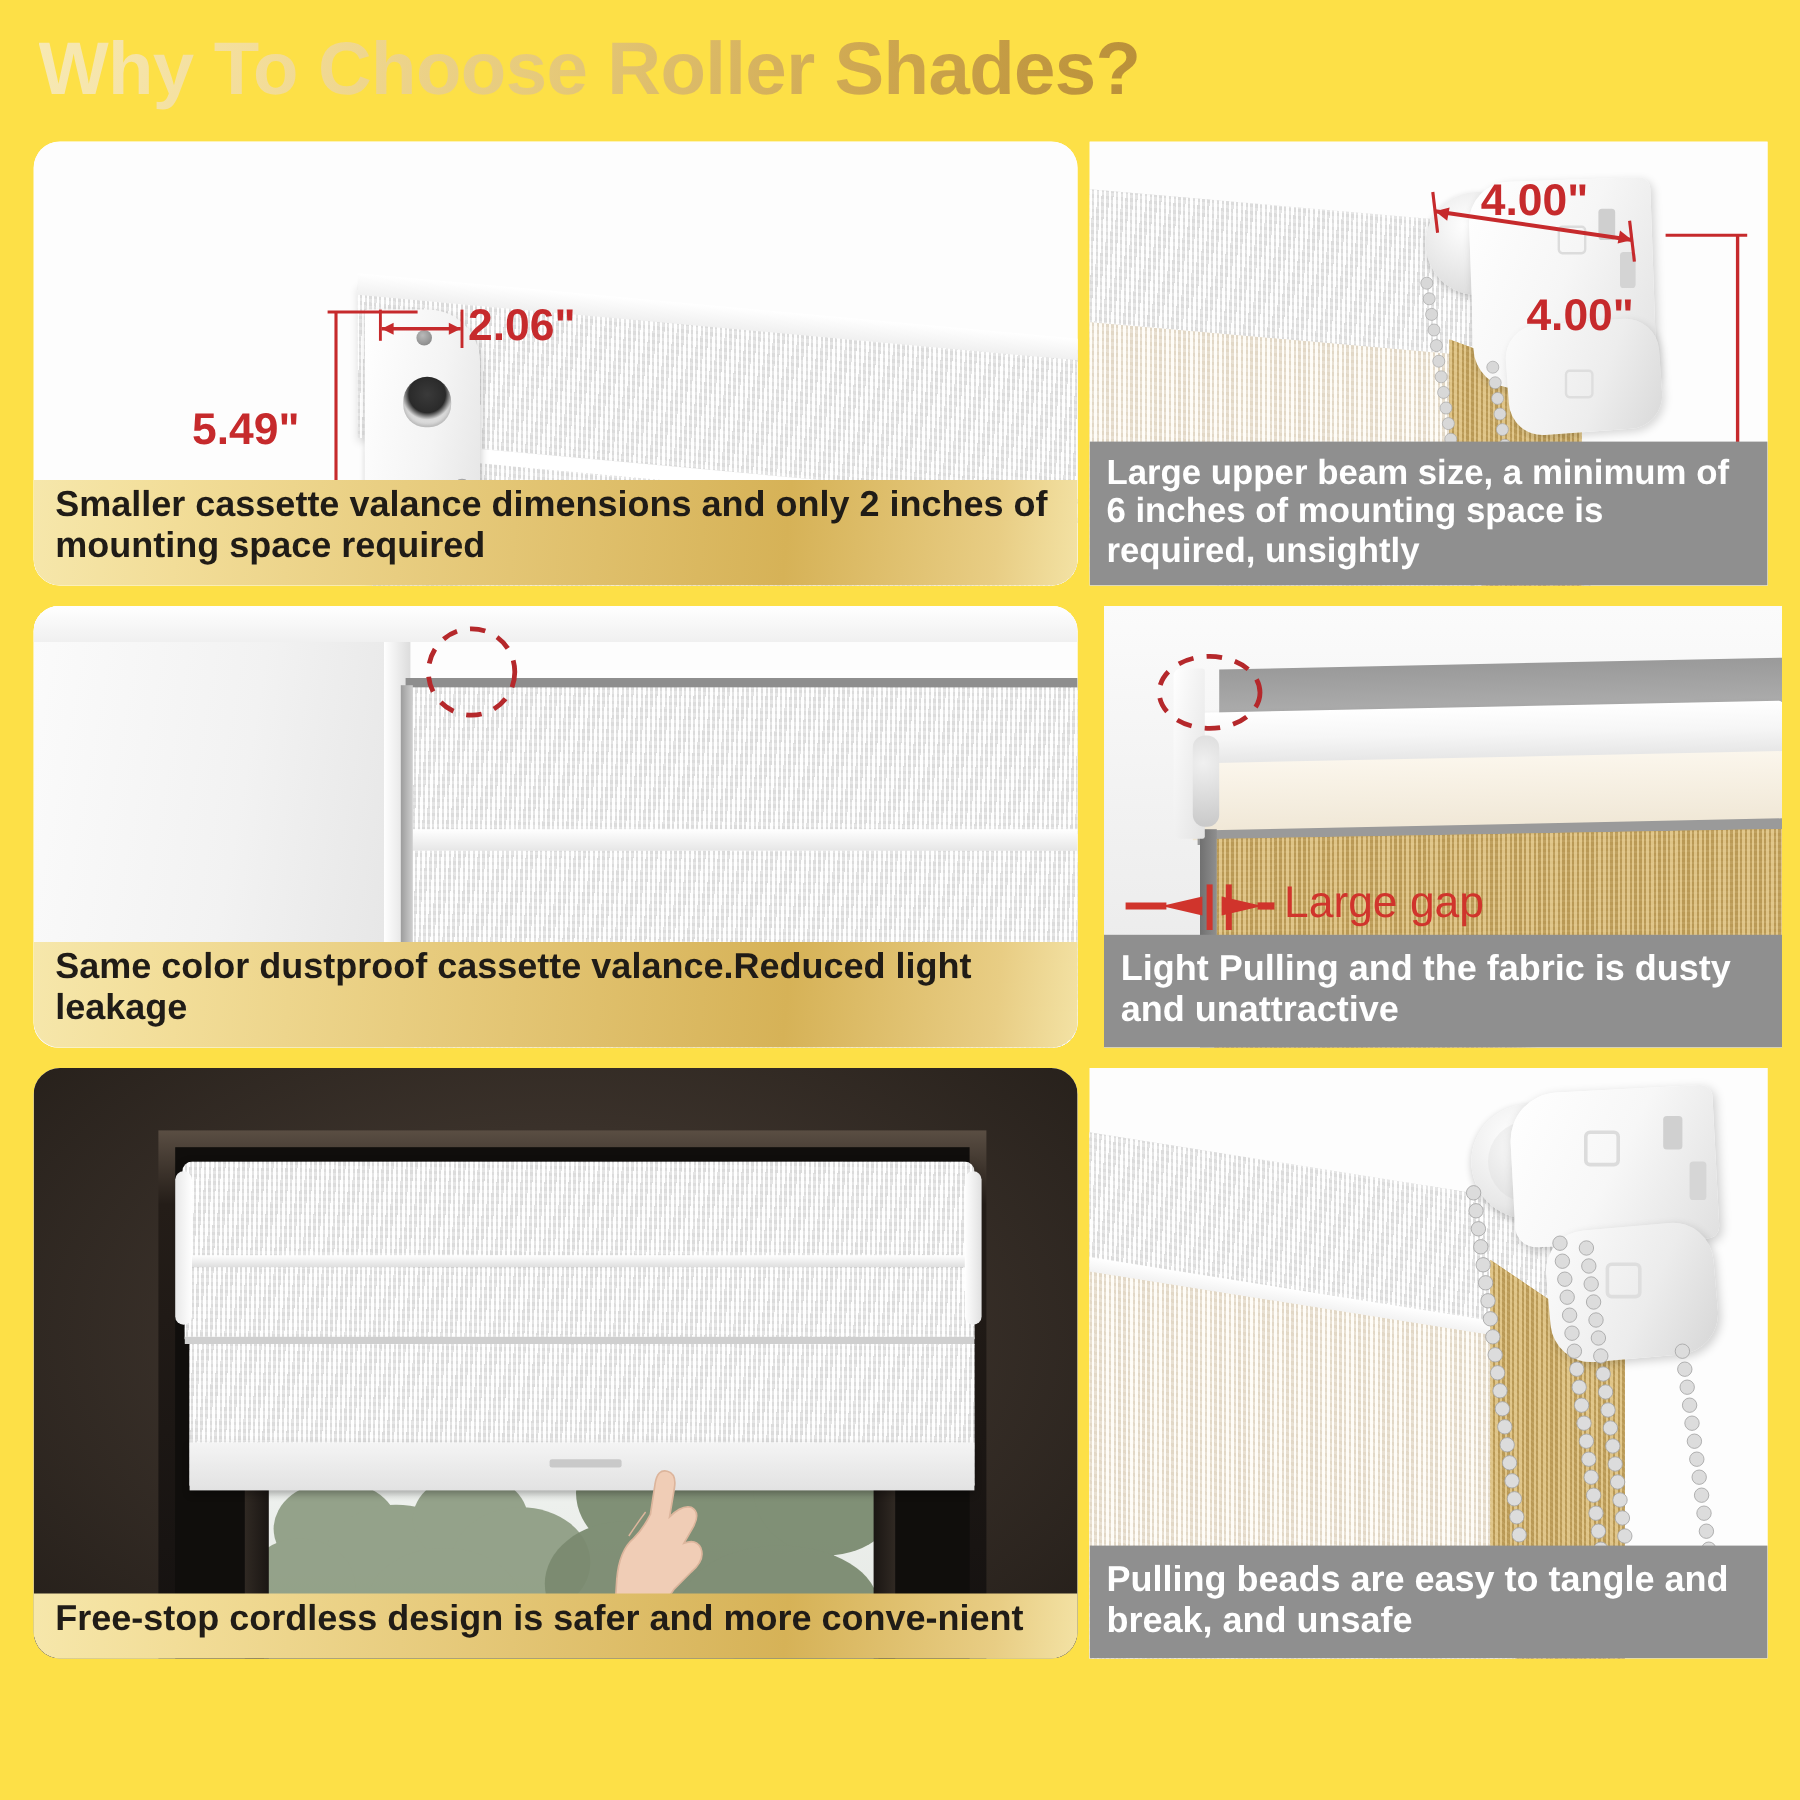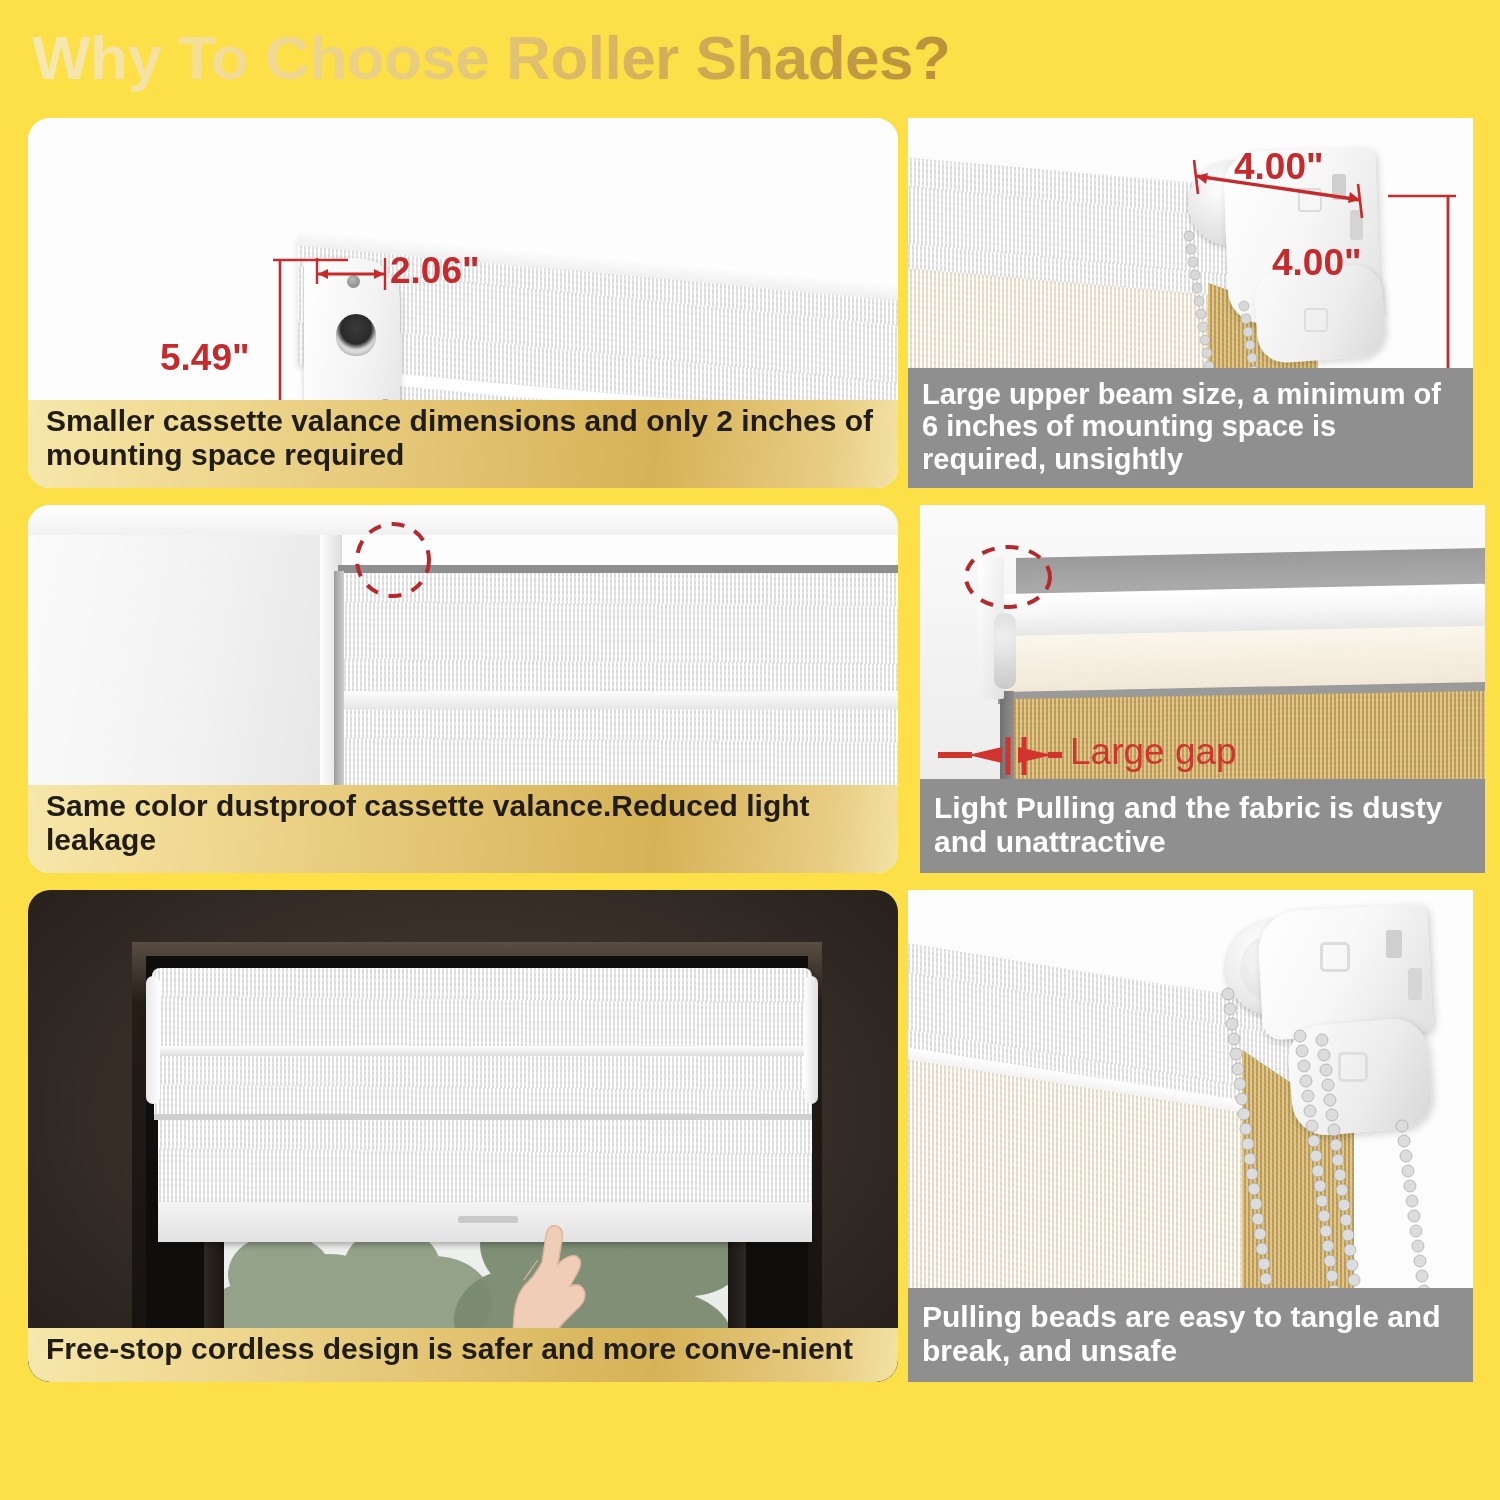--- a/index.html
+++ b/index.html
@@ -245,21 +245,21 @@
         <line x1="540" y1="78" x2="540" y2="258" stroke="#c62a2c" stroke-width="2.8"></line>
       </svg>
 
       <div class="dim" style="left:326px; top:28px; font-size:37px;">4.00"</div>
       <div class="dim" style="left:364px; top:124px; font-size:37px;">4.00"</div>
     </div>
 
     <div class="cap gray" style="font-size:29px; padding:10px 14px 12px 14px;">Large upper beam size, a minimum of 6 inches of mounting space is required, unsightly</div>
   </div>
 
-  <div class="panel rounded" style="left:28px; top:505px; width:870px; height:368px;">
+  <div class="panel rounded" style="left:28px; top:505px; width:870px; height:368px;border-radius:21px;">
     <div class="art">
       <div class="white-bg"></div>
 
       <div style="position:absolute; left:0; top:0; width:300px; height:368px;
                   background:linear-gradient(100deg,#fbfbfb 0%,#f2f2f2 55%,#e5e5e5 100%);"></div>
       <div style="position:absolute; left:292px; top:0; width:22px; height:368px;
                   background:linear-gradient(90deg,#ffffff,#dcdcdc);"></div>
       <div style="position:absolute; left:0; top:0; width:870px; height:30px;
                   background:linear-gradient(#ffffff,#f0f0f0);"></div>
 

